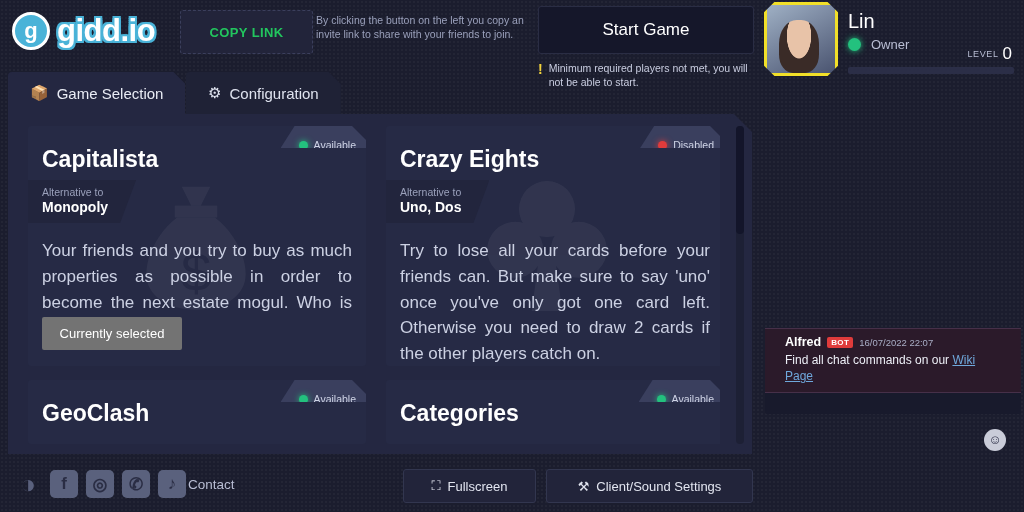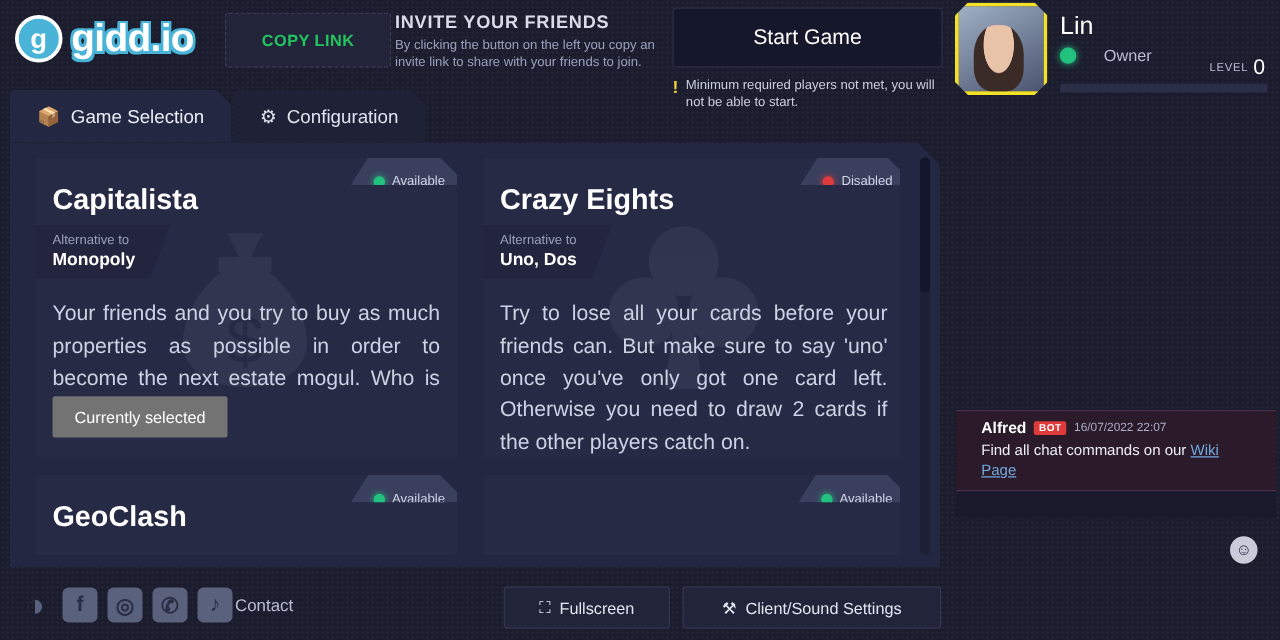--- a/index.html
+++ b/index.html
@@ -56,21 +56,21 @@
     background:linear-gradient(150deg,#9fb0c4 0%,#7d8ba3 40%,#4a5470 100%);
     border:3px solid #f2e029;
     clip-path:polygon(14% 0,86% 0,100% 14%,100% 86%,86% 100%,14% 100%,0 86%,0 14%);
   }
   .avatar:after{
     content:""; position:absolute; left:18%; top:22%; width:58%; height:78%;
     background:radial-gradient(ellipse at 50% 30%, #e8c3a8 0 42%, #3a2b27 44% 100%);
     border-radius:45% 45% 35% 35%;
   }
   .pname{ position:absolute; left:86px; top:10px; font-size:20px; color:#fff; }
-  .prole{ position:absolute; left:86px; top:37px; display:flex;align-items:center;gap:22px; }
+  .prole{ position:absolute; left:86px; top:37px; display:flex;align-items:center;gap:10px; }
   .dot-green{ width:13px;height:13px;border-radius:50%;background:#23c17e;box-shadow:0 0 6px #23c17e; }
   .prole span{ font-size:13px; color:#b9bed4; }
   .plevel{ position:absolute; right:12px; top:44px; display:flex; align-items:center; gap:4px; }
   .plevel .lbl{ font-size:9px; color:#b9bed4; letter-spacing:.6px; }
   .plevel .num{ font-size:17px; color:#fff; }
   .pbar{ position:absolute; left:86px; right:10px; bottom:6px; height:7px; background:#2b2e47; border-radius:2px; }
 
   
   .tabs{ position:absolute; left:0; top:72px; width:760px; height:42px; }
   .tab{
@@ -172,21 +172,20 @@
 
 <div class="topbar">
   <div class="logo">
     <div class="logo-mark">g</div>
     <div class="logo-text">gidd.io</div>
   </div>
 
   <button class="copy-link">COPY LINK</button>
 
   <div class="invite">
-    <div class="invite-title">INVITE YOUR FRIENDS</div>
     <div class="invite-sub">By clicking the button on the left you copy an invite link to share with your friends to join.</div>
   </div>
 
   <div class="start-wrap">
     <button class="start-btn">Start Game</button>
     <div class="warn">
       <div class="warn-ico">!</div>
       <div class="warn-txt">Minimum required players not met, you will not be able to start.</div>
     </div>
   </div>
@@ -265,20 +264,21 @@
         <span>Available</span>
       </div>
       <h2>GeoClash</h2>
     </div>
 
     <div class="card c4">
       <div class="badge">
         <span class="bd ok"></span>
         <span>Available</span>
       </div>
+      <h2>Categories</h2>
     </div>
   </div>
 
   <div class="scroll-track">
     <div class="scroll-thumb"></div>
   </div>
 </div>
 
 <div class="chatpanel">
   <div class="chatlog">

